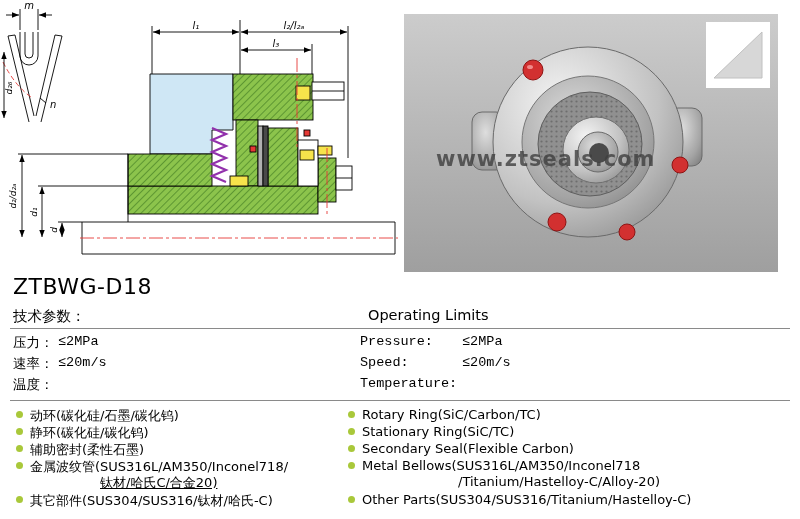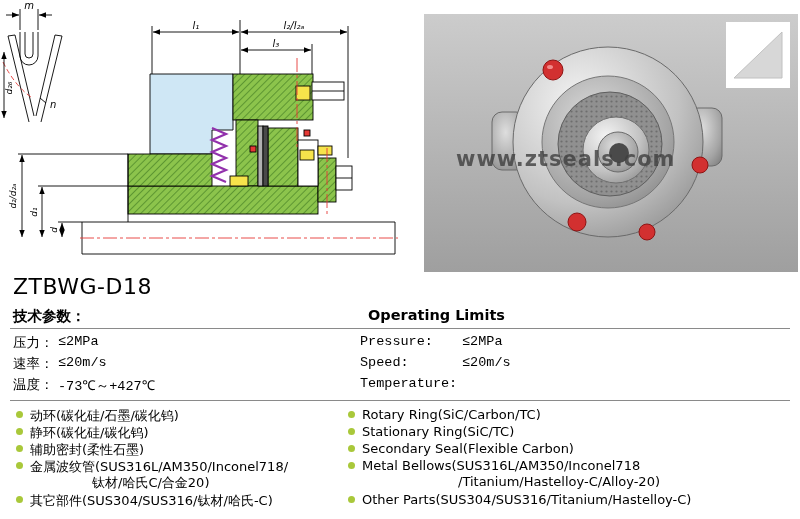--- a/index.html
+++ b/index.html
@@ -1,25 +1,25 @@
 <!DOCTYPE html>
 <html><head>
 <meta charset="utf-8">
 <style>
   * { margin:0; padding:0; box-sizing:border-box; }
   html,body { width:800px; height:519px; background:#fff; }
   body { font-family:"DejaVu Sans","Liberation Sans",sans-serif; color:#000; position:relative; overflow:hidden; }
   .page { position:relative; width:800px; height:519px; background:#fff; }
 
   .drawing-panel { position:absolute; left:0; top:0; width:420px; height:272px; }
-  .photo-panel   { position:absolute; left:424px; top:14px; width:296px; height:258px; }
+  .photo-panel   { position:absolute; left:404px; top:14px; width:296px; height:258px; }
 
   .product-title { position:absolute; left:13px; top:274px; font-size:22px; font-weight:400; letter-spacing:0.5px; }
 
-  .spec-header { position:absolute; top:307px; font-size:14.5px; font-weight:700; white-space:nowrap; }
+  .spec-header { position:absolute; top:307px; font-size:14.5px; font-weight:400; white-space:nowrap; }
   .spec-header.cn { left:13px; }
   .spec-header.en { left:360px;margin-left:8px; }
 
   .rule { position:absolute; left:10px; width:780px; height:0; border-top:1px solid #8a8a8a; }
   .rule-top { top:328px; }
   .rule-mid { top:400px; }
 
   .spec-row { position:absolute; left:0; width:800px; height:20px; font-size:13.5px; white-space:nowrap;font-family:Liberation Mono, monospace; }
   .spec-row .cn-label { position:absolute; left:13px; }
   .spec-row .cn-value { position:absolute; left:58px; }
@@ -205,21 +205,20 @@
     <span class="en-value">≤2MPa</span>
   </div>
   <div class="spec-row row-2">
     <span class="cn-label">速率：</span>
     <span class="cn-value">≤20m/s</span>
     <span class="en-label">Speed:</span>
     <span class="en-value">≤20m/s</span>
   </div>
   <div class="spec-row row-3">
     <span class="cn-label">温度：</span>
-    <span class="cn-value">-73℃～+427℃</span>
     <span class="en-label">Temperature:</span>
   </div>
 
   <div class="rule rule-mid"></div>
 
   <div class="mat-item" style="left:16px; top:407px;">
     <span class="bullet"></span>
     <span class="mat-text">动环(碳化硅/石墨/碳化钨)</span>
   </div>
   <div class="mat-item" style="left:16px; top:424px;">
@@ -227,21 +226,21 @@
     <span class="mat-text">静环(碳化硅/碳化钨)</span>
   </div>
   <div class="mat-item" style="left:16px; top:441px;">
     <span class="bullet"></span>
     <span class="mat-text">辅助密封(柔性石墨)</span>
   </div>
   <div class="mat-item" style="left:16px; top:458px;">
     <span class="bullet"></span>
     <span class="mat-text">金属波纹管(SUS316L/AM350/Inconel718/</span>
   </div>
-  <div class="mat-cont" style="left:92px; top:474px;">钛材/哈氏C/合金20)</div>
+  <div class="mat-cont" style="left:100px; top:474px;text-decoration:underline;">钛材/哈氏C/合金20)</div>
   <div class="mat-item" style="left:16px; top:492px;">
     <span class="bullet"></span>
     <span class="mat-text">其它部件(SUS304/SUS316/钛材/哈氏-C)</span>
   </div>
 
   <div class="mat-item" style="left:348px; top:407px;">
     <span class="bullet"></span>
     <span class="mat-text">Rotary Ring(SiC/Carbon/TC)</span>
   </div>
   <div class="mat-item" style="left:348px; top:424px;">

